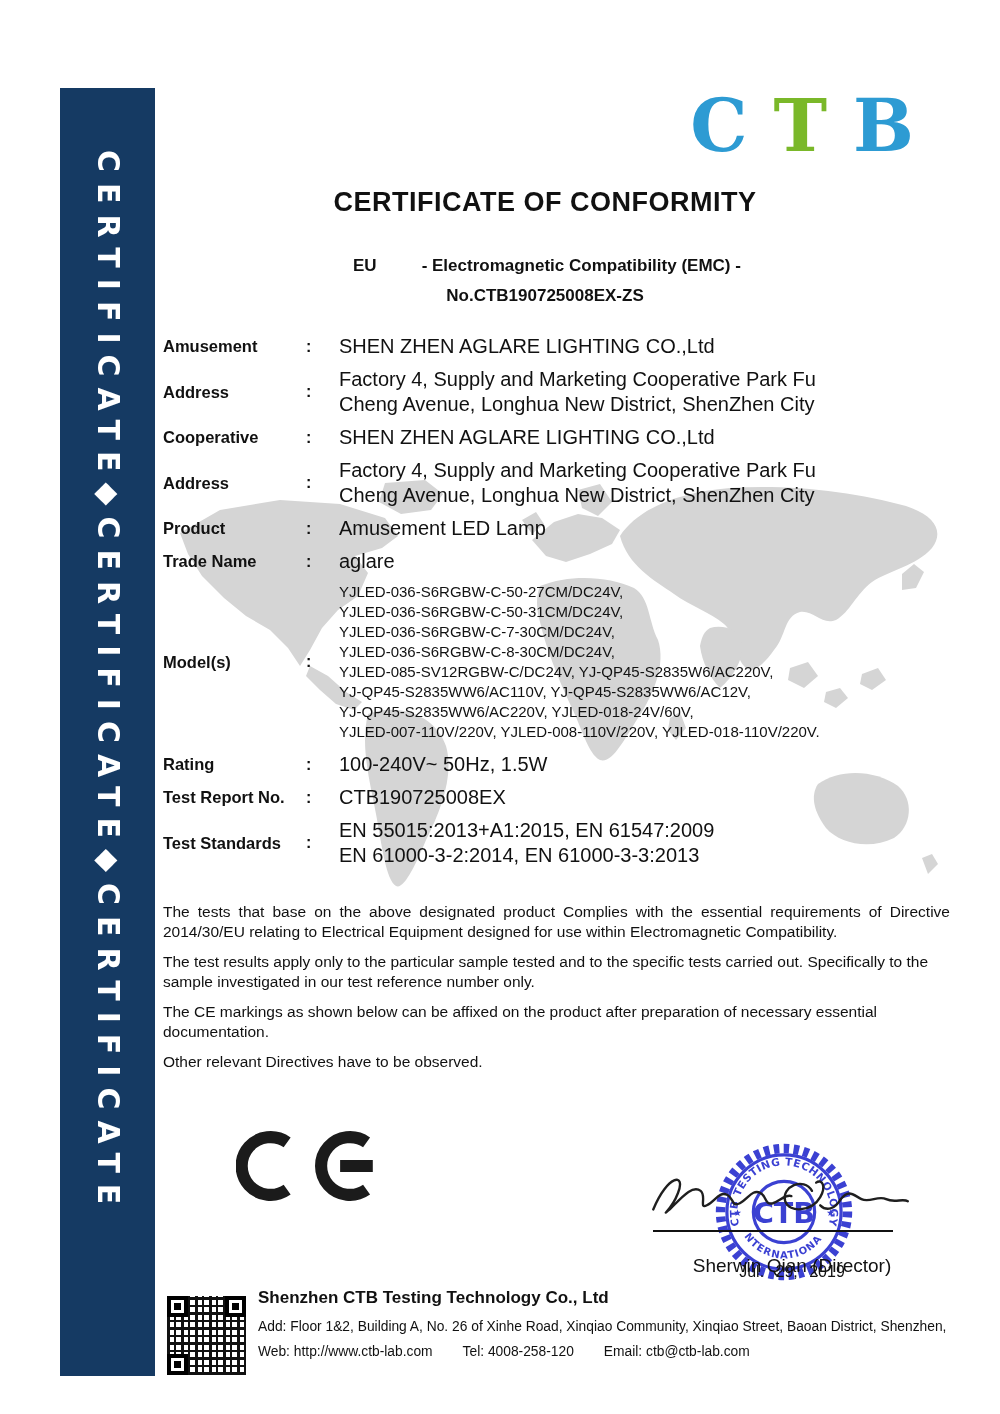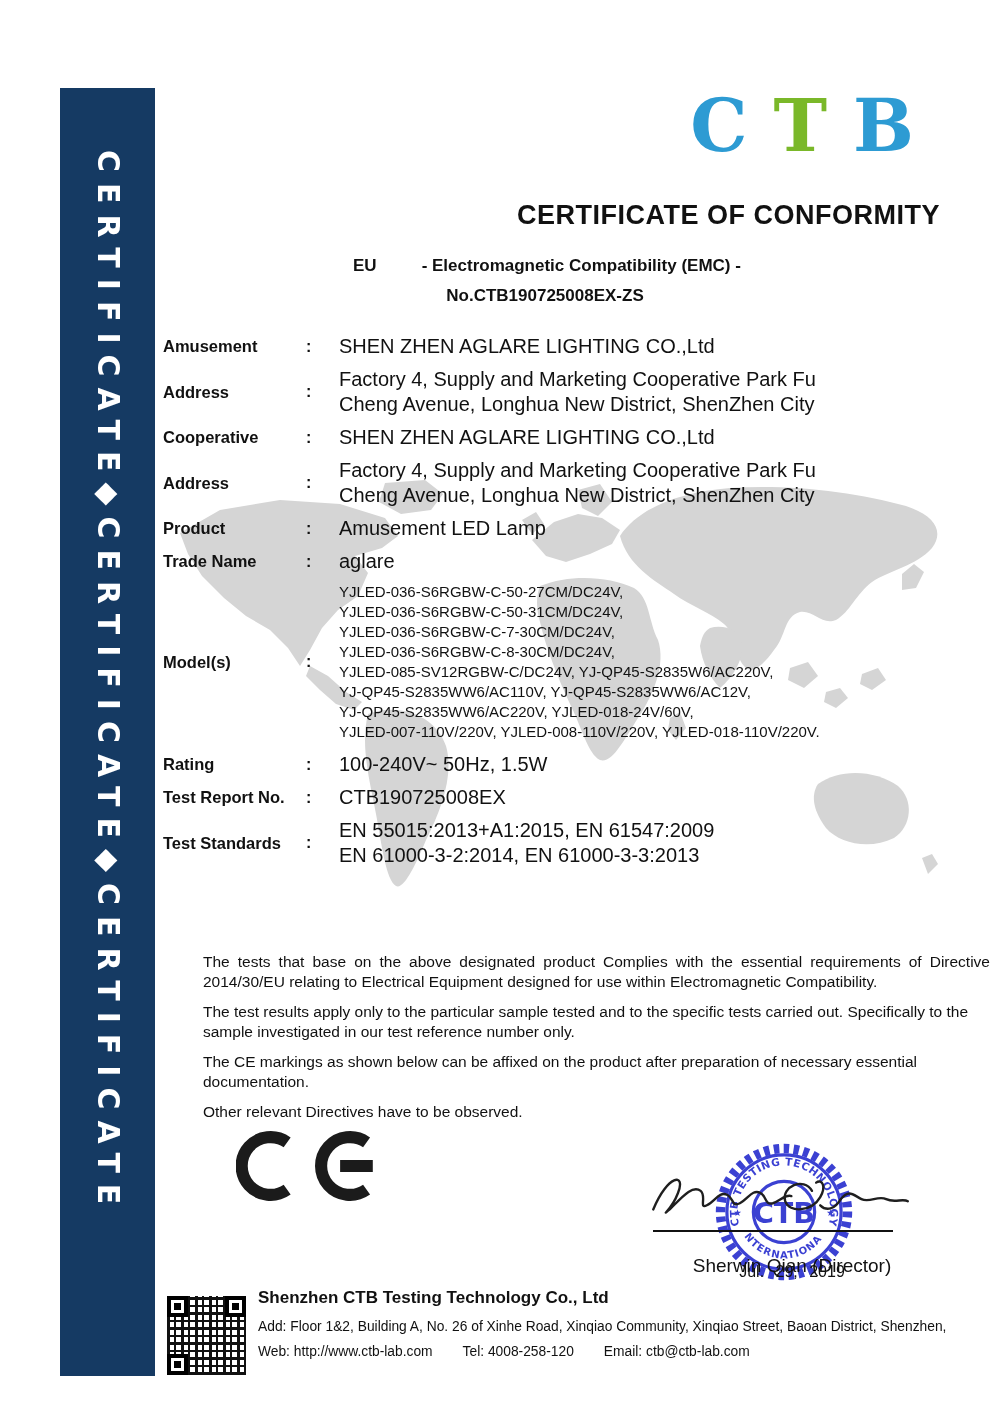--- a/index.html
+++ b/index.html
@@ -14,38 +14,38 @@
 
   
   .logo{position:absolute;left:672px;top:86px;width:260px;display:flex;justify-content:center;gap:26px;
         font-family:"DejaVu Serif",serif;font-weight:bold;font-size:72px;line-height:80px;}
   .logo .lb{color:#2D9BD3;} .logo .lg{color:#7AB829;}
 
   
   .worldmap{position:absolute;left:150px;top:478px;width:800px;height:430px;}
   .worldmap path{fill:#d5d5d5;}
 
-  .doc-title{position:absolute;left:150px;top:200px;width:790px;text-align:right;
+  .doc-title{position:absolute;left:150px;top:187px;width:790px;text-align:center;
         font-size:27px;font-weight:bold;letter-spacing:.5px;}
   .subhead{position:absolute;left:163px;top:256px;width:790px;display:flex;gap:45px;
         padding-left:190px;box-sizing:border-box;font-size:17px;font-weight:bold;}
   .certno{position:absolute;left:150px;top:286px;width:790px;text-align:center;
         font-size:17px;font-weight:bold;}
 
   
   .fields{position:absolute;left:163px;top:334px;width:790px;}
   .frow{display:flex;align-items:center;margin-bottom:8px;}
   .flabel{width:143px;font-size:16.5px;font-weight:bold;flex:none;}
   .fcolon{width:33px;font-size:16px;font-weight:bold;flex:none;}
   .fvalue{flex:1;font-size:20px;line-height:25px;}
   .frow.models{margin-bottom:10px;}
   .frow.models .fvalue{font-size:15px;line-height:20px;}
 
   
-  .paras{position:absolute;left:163px;top:952px;width:787px;margin-left:40px;}
+  .paras{position:absolute;left:163px;top:902px;width:787px;}
   .paras p{margin:0 0 11px 0;font-size:15.5px;line-height:19.5px;}
   .paras p.just{text-align:justify;}
 
   
   .ce{position:absolute;left:236px;top:1128px;width:152px;height:76px;}
   .ce path{stroke:#1b1b1b;stroke-width:16;fill:none;}
 
   
   .stamp{position:absolute;left:710px;top:1138px;width:148px;height:148px;opacity:.92;}
   .stamp .ring{fill:none;stroke:#2b31cf;}

